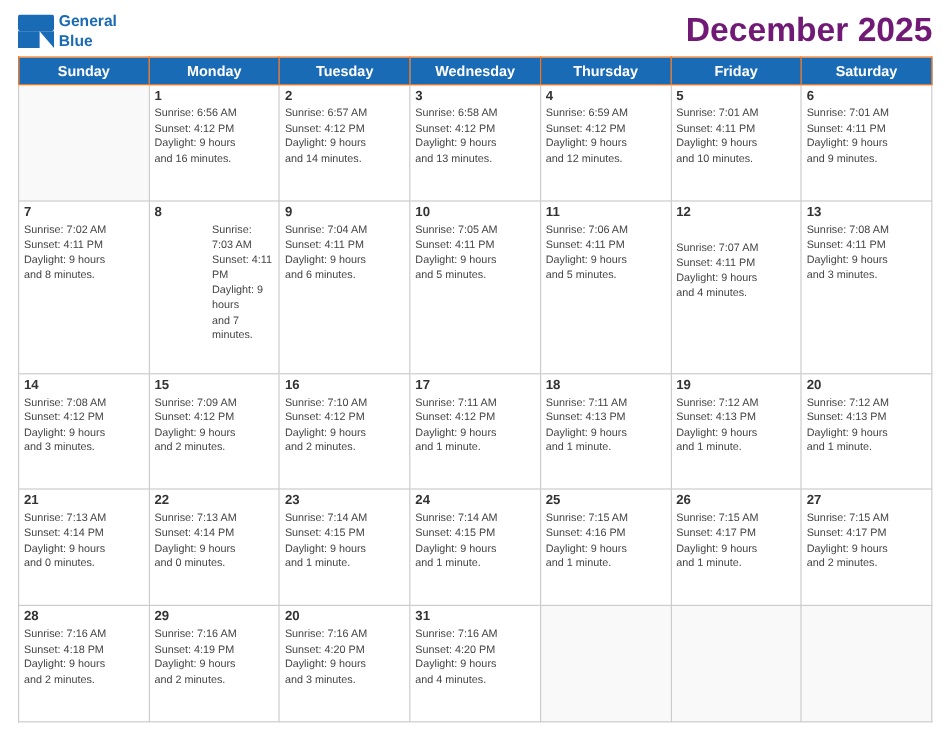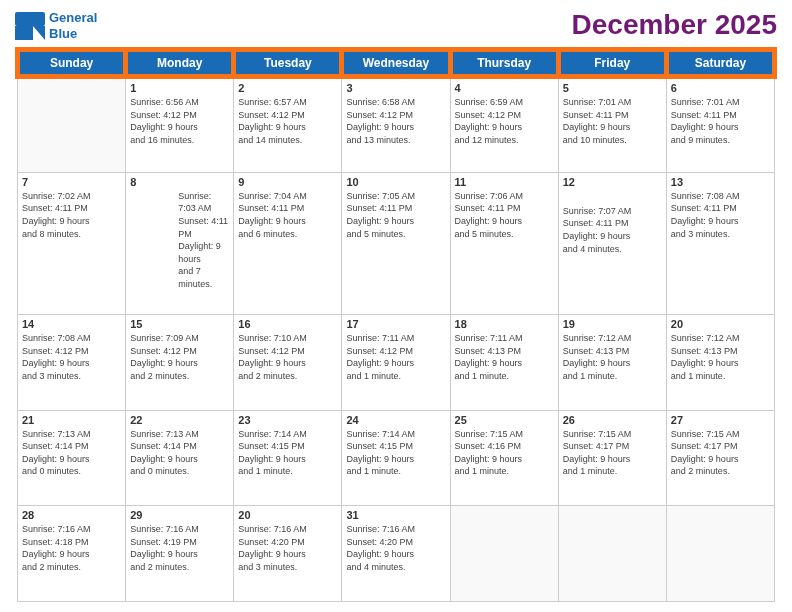--- a/index.html
+++ b/index.html
@@ -58,21 +58,21 @@
       border-collapse: collapse;
       width: 100%;
       table-layout: fixed;
     }
     .calendar th {
       background: #1a6bb5;
       color: #fff;
       text-align: center;
       font-size: 12px;
       padding: 4px 2px;
-      border: 5px solid #f97316;
+      border: 1px solid #f97316;
       font-weight: bold;
     }
     .calendar td {
       border: 1px solid #ccc;
       vertical-align: top;
       padding: 3px 4px;
       font-size: 9.5px;
       color: #333;
       height: 82px;
     }

